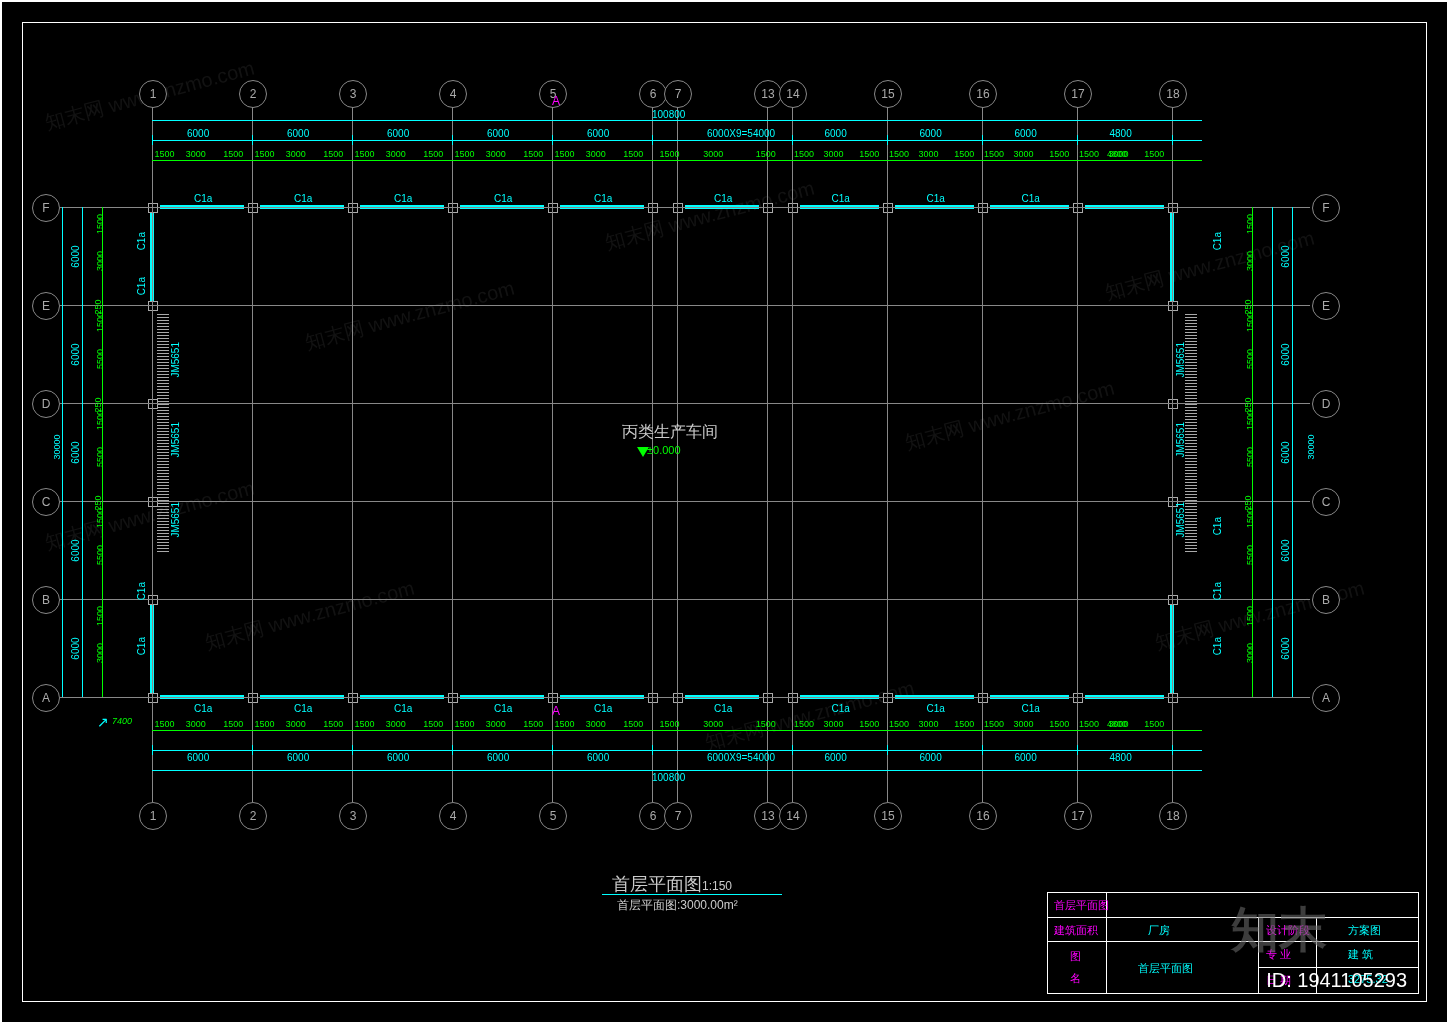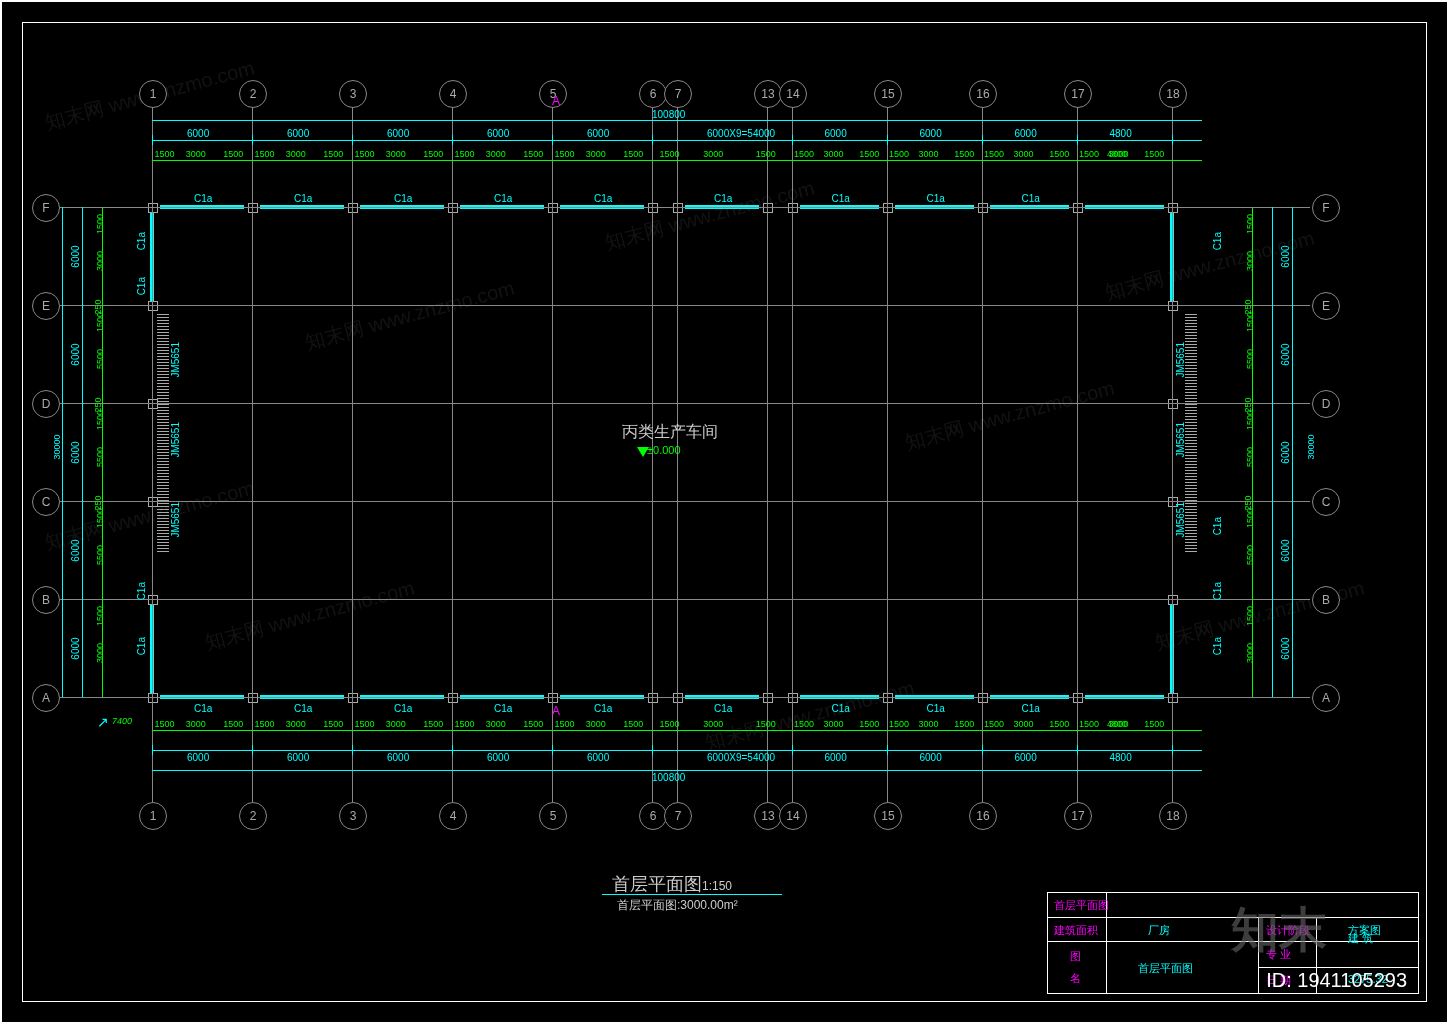--- a/index.html
+++ b/index.html
@@ -658,20 +658,20 @@
 
     <div class="tb-text" style="left:6px; top:30px;">建筑面积</div>
     <div class="tb-text-cyan" style="left:100px; top:30px;">厂房</div>
     <div class="tb-text" style="left:218px; top:30px;">设计阶段</div>
     <div class="tb-text-cyan" style="left:300px; top:30px;">方案图</div>
 
     <div class="tb-text" style="left:22px; top:56px;">图</div>
     <div class="tb-text" style="left:22px; top:78px;">名</div>
     <div class="tb-text-cyan" style="left:90px; top:68px;">首层平面图</div>
     <div class="tb-text" style="left:218px; top:54px;">专  业</div>
-    <div class="tb-text-cyan" style="left:300px; top:38px;">建  筑</div>
+    <div class="tb-text-cyan" style="left:300px; top:54px;">建  筑</div>
     <div class="tb-text" style="left:218px; top:80px;">日  期</div>
     <div class="tb-text-cyan" style="left:300px; top:80px;">3275.32</div>
   </div>
 
   <div class="watermark-logo">知末</div>
   <div class="watermark-id">ID: 1941105293</div>
 </div>
 
 </body></html>

